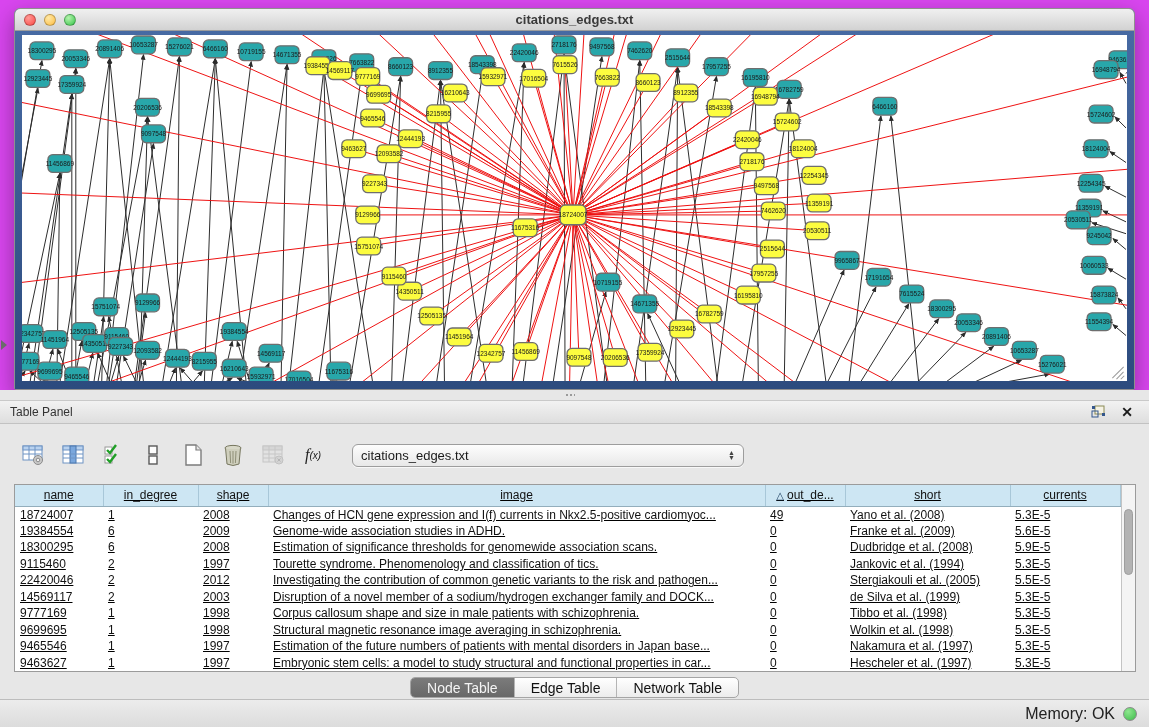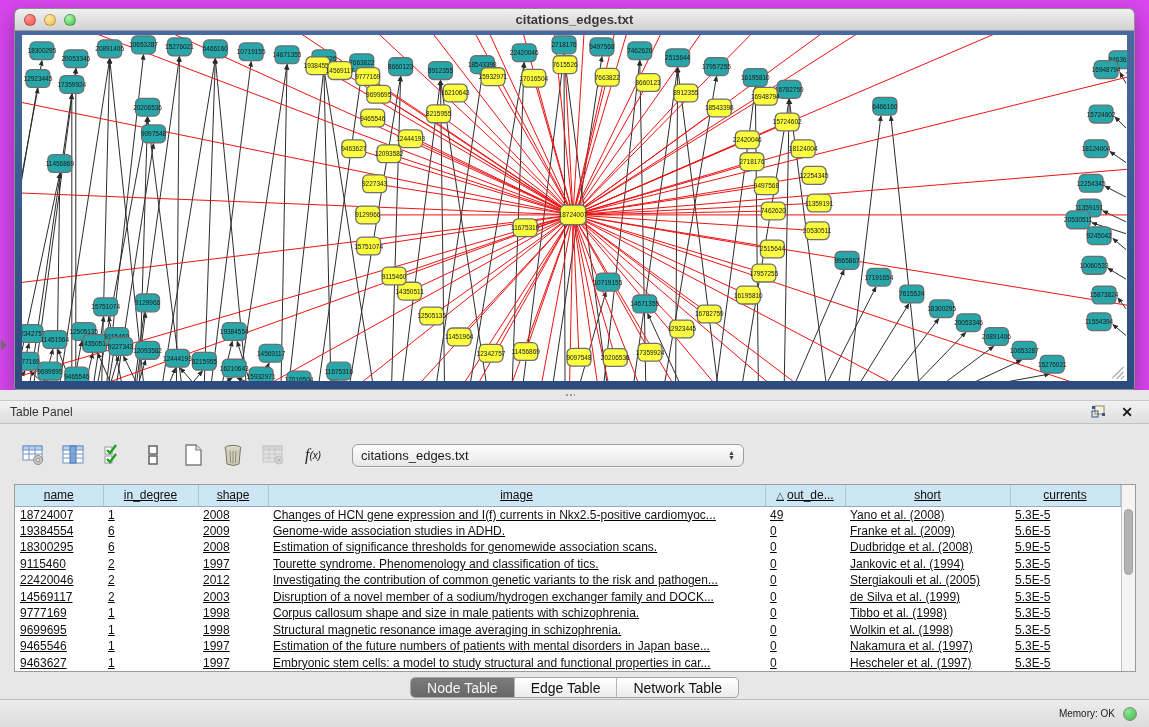--- a/index.html
+++ b/index.html
@@ -73,21 +73,21 @@
     background:linear-gradient(#ffffff,#ececec); height:21px; }
   .seg button { border:none; background:transparent; font-family:inherit; font-size:14px; color:#111;
     padding:0 16px; border-right:1px solid #b5b5b5; height:100%; }
   .seg button:last-child { border-right:none; }
   .seg button.selected { background:linear-gradient(#7b7b7b,#686868); color:#f4f4f4; }
 
   
   .statusbar { position:absolute; left:0; top:699px; width:1149px; height:28px;
     background:linear-gradient(#ececec,#dcdcdc); border-top:1px solid #bdbdbd;
     display:flex; align-items:center; justify-content:flex-end; gap:8px; padding-right:12px;
-    font-size:10px; color:#222; }
+    font-size:16px; color:#222; }
   .mem-dot { width:14px; height:14px; border-radius:50%;
     background:radial-gradient(circle at 35% 30%, #8fe78f,#3dbb4a); border:1px solid #8a8a8a; }
 </style>
 </head>
 <body>
 
 <div class="app">
 
   <div class="net-window">
     <div class="titlebar">

